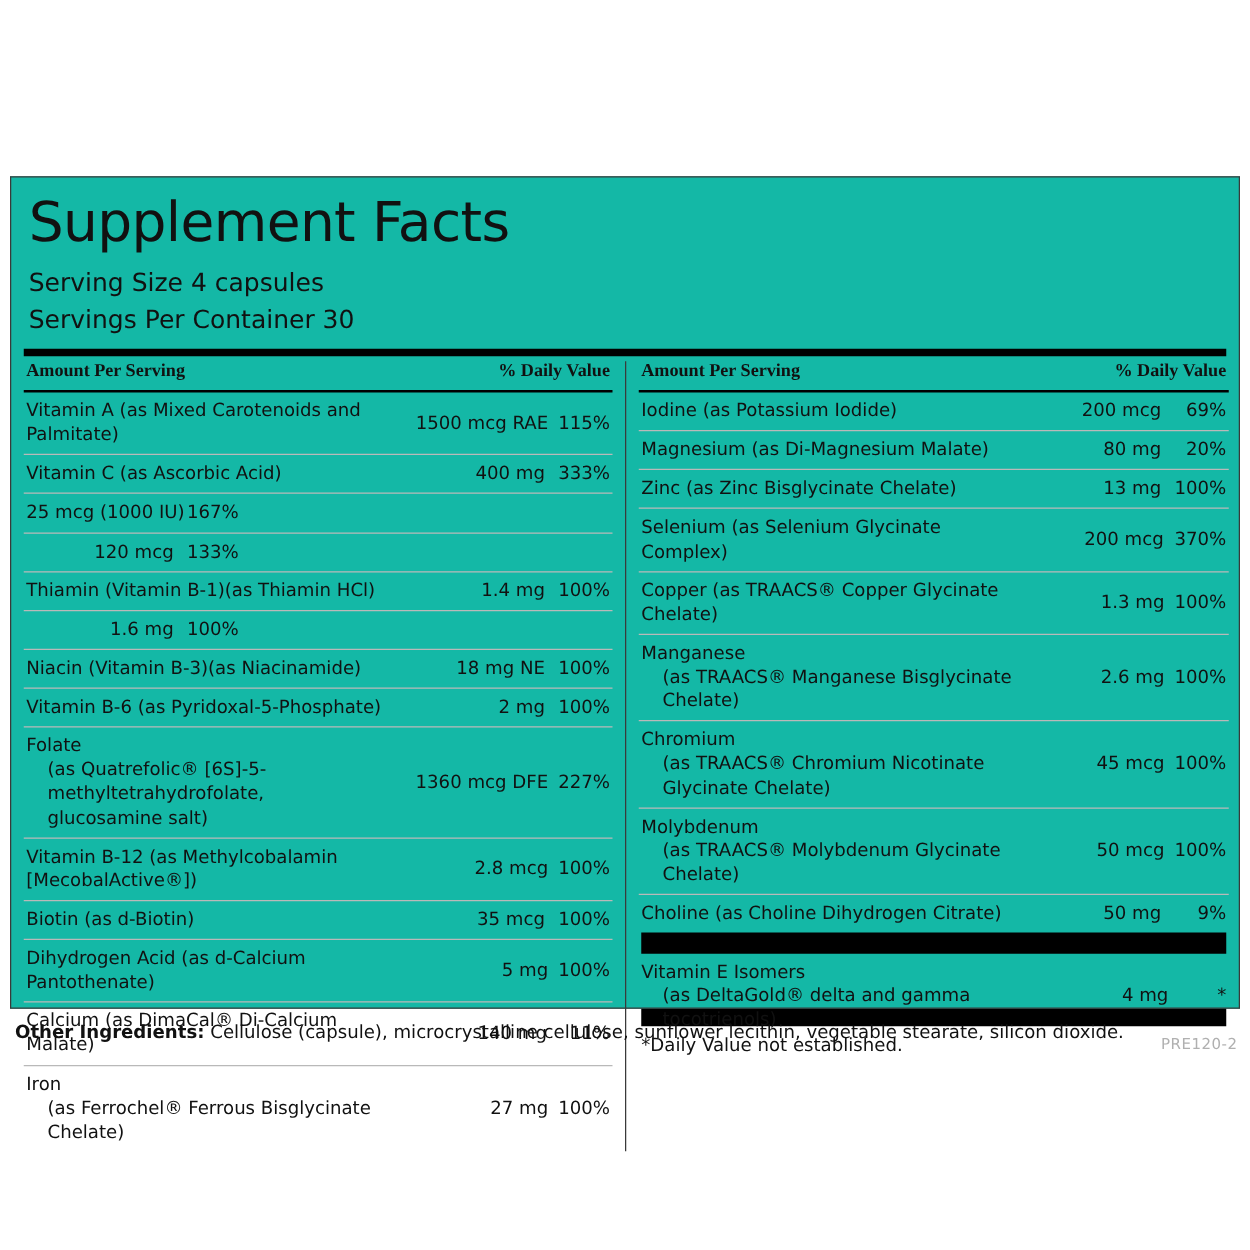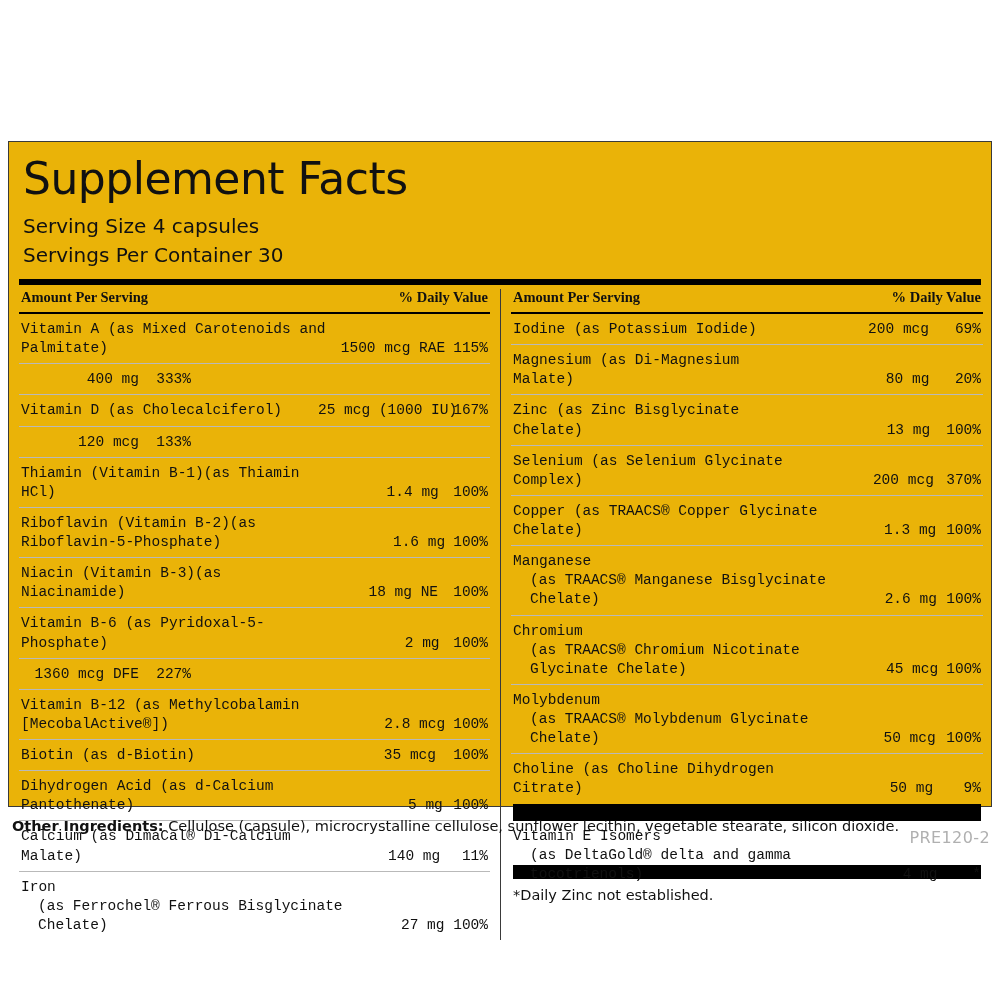--- a/index.html
+++ b/index.html
@@ -17,21 +17,21 @@
   }
 
   .panel {
     position: absolute;
     left: 8px;
     top: 141px;
     width: 984px;
     height: 666px;
     border: 1px solid #3a3a3a;
     box-sizing: border-box;
-    background: #eab308;
+    background: #14b8a6;
   }
 
   .title {
     font-size: 44px;
     font-weight: 400;
     letter-spacing: -0.5px;
     margin: 14px 0 0 14px;
     line-height: 1.05;
     font-family: "DejaVu Sans", "Liberation Sans", sans-serif;
   }
@@ -70,27 +70,26 @@
     justify-content: space-between;
     font-size: 14.5px;
     font-weight: bold;
     padding: 0 2px 6px 2px;
     border-bottom: 2px solid #000;
     font-family: Liberation Serif, serif;
   }
 
   .row {
     display: flex;
-    align-items: flex-end;
+    align-items: center;
     border-bottom: 1px solid #b9b9b9;
     padding: 6px 2px 5px 2px;
     font-size: 14.5px;
     line-height: 1.32;
     min-height: 17px;
-    font-family: Liberation Mono, monospace;
   }
   .row .nm {
     flex: 1 1 auto;
     padding-right: 6px;
   }
   .row .nm .sub {
     display: block;
     padding-left: 17px;
   }
   .row .amt {
@@ -128,21 +127,21 @@
     font-size: 14.5px;
     padding-left: 12px;
     box-sizing: border-box;
   }
   .other b { font-weight: bold; }
 
   .code {
     position: absolute;
     right: 10px;
     top: 828px;
-    font-size: 16px;
+    font-size: 12px;
     color: #b0b0b0;
     letter-spacing: 0.4px;
   }
 </style>
 </head>
 <body>
 
 <div class="panel">
 
   <h1 class="title">Supplement Facts</h1>
@@ -161,53 +160,53 @@
         <span>Amount Per Serving</span>
         <span>% Daily Value</span>
       </div>
       <div id="left-rows">
           <div class="row">
             <div class="nm">Vitamin A (as Mixed Carotenoids and Palmitate)</div>
             <div class="amt">1500 mcg RAE</div>
             <div class="dv">115%</div>
           </div>
           <div class="row">
+            <div class="nm">Vitamin C (as Ascorbic Acid)</div>
             <div class="amt">400 mg</div>
             <div class="dv">333%</div>
           </div>
           <div class="row">
-            <div class="nm">Vitamin D (as Cholecalciferol)</div>
             <div class="amt">25 mcg (1000 IU)</div>
             <div class="dv">167%</div>
           </div>
           <div class="row">
             <div class="amt">120 mcg</div>
             <div class="dv">133%</div>
           </div>
           <div class="row">
             <div class="nm">Thiamin (Vitamin B-1)(as Thiamin HCl)</div>
             <div class="amt">1.4 mg</div>
             <div class="dv">100%</div>
           </div>
           <div class="row">
-            <div class="nm">Riboflavin (Vitamin B-2)(as Riboflavin-5-Phosphate)</div>
             <div class="amt">1.6 mg</div>
             <div class="dv">100%</div>
           </div>
           <div class="row">
             <div class="nm">Niacin (Vitamin B-3)(as Niacinamide)</div>
             <div class="amt">18 mg NE</div>
             <div class="dv">100%</div>
           </div>
           <div class="row">
             <div class="nm">Vitamin B-6 (as Pyridoxal-5-Phosphate)</div>
             <div class="amt">2 mg</div>
             <div class="dv">100%</div>
           </div>
           <div class="row">
+            <div class="nm">Folate<span class="sub">(as Quatrefolic® [6S]-5-methyltetrahydrofolate,</span><span class="sub">glucosamine salt)</span></div>
             <div class="amt">1360 mcg DFE</div>
             <div class="dv">227%</div>
           </div>
           <div class="row">
             <div class="nm">Vitamin B-12 (as Methylcobalamin [MecobalActive®])</div>
             <div class="amt">2.8 mcg</div>
             <div class="dv">100%</div>
           </div>
           <div class="row">
             <div class="nm">Biotin (as d-Biotin)</div>
@@ -286,21 +285,21 @@
         </div>
       <div class="blackbar"></div>
       <div style="height:44px">
           <div class="row noline">
             <div class="nm">Vitamin E Isomers<span class="sub">(as DeltaGold® delta and gamma tocotrienols)</span></div>
             <div class="amt">4 mg</div>
             <div class="dv">*</div>
           </div>
         </div>
       <div class="blackbar thin"></div>
-      <div class="footnote">*Daily Zinc not established.</div>
+      <div class="footnote">*Daily Value not established.</div>
     </div>
 
   </div>
 </div>
 
 <div class="other">
   <b>Other Ingredients:</b>
   <span>Cellulose (capsule), microcrystalline cellulose, sunflower lecithin, vegetable stearate, silicon dioxide.</span>
 </div>
 

